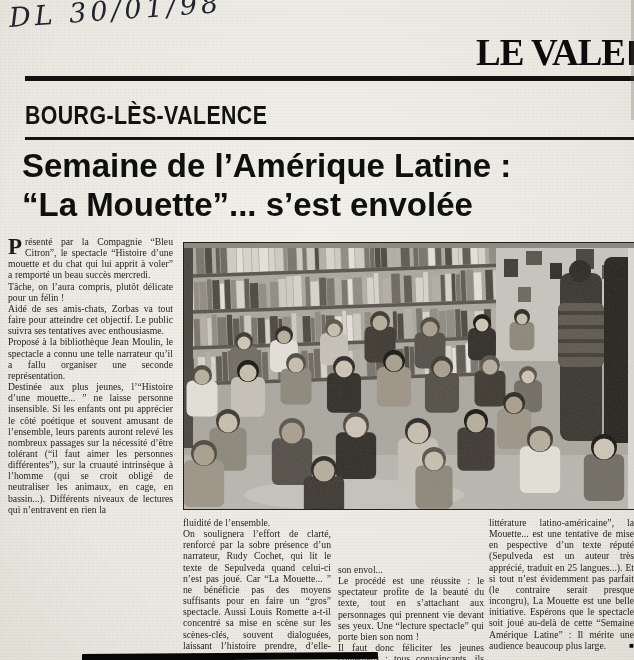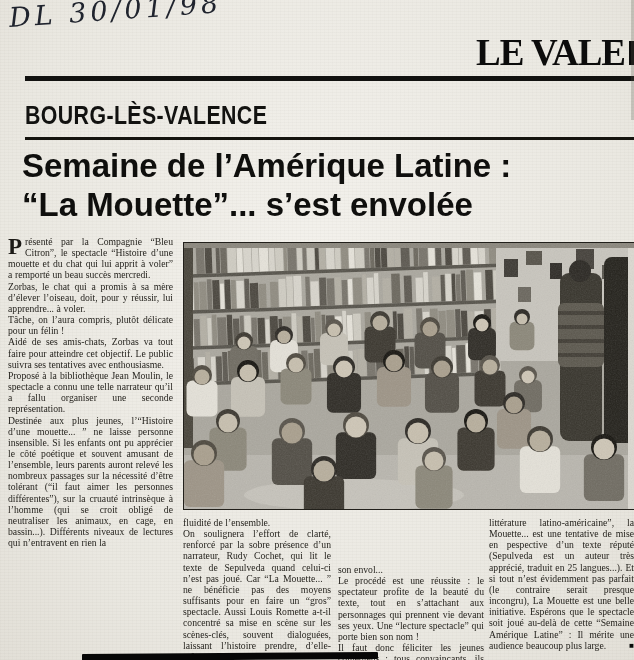--- a/index.html
+++ b/index.html
@@ -82,21 +82,20 @@
 
   <div class="rule-thin"></div>
 
   <div class="headline">
     <div>Semaine de l’Amérique Latine :</div>
     <div>“La Mouette”... s’est envolée</div>
   </div>
 
   <div class="col col-1">
     <p><span class="dropcap">P</span><span>résenté par la Compagnie “Bleu Citron”, le spectacle “Histoire d’une mouette et du chat qui lui apprit à voler” a remporté un beau succès mercredi.</span></p>
-    <p>Zorbas, le chat qui a promis à sa mère d’élever l’oiseau, doit, pour y réussir, lui apprendre... à voler.</p>
     <p>Tâche, on l’aura compris, plutôt délicate pour un félin !</p>
     <p>Aidé de ses amis-chats, Zorbas va tout faire pour atteindre cet objectif. Le public suivra ses tentatives avec enthousiasme.</p>
     <p>Proposé à la bibliothèque Jean Moulin, le spectacle a connu une telle narrateur qu’il a fallu organiser une seconde représentation.</p>
     <p>Destinée aux plus jeunes, l’“Histoire d’une mouette... ” ne laisse personne insensible. Si les enfants ont pu apprécier le côté poétique et souvent amusant de l’ensemble, leurs parents auront relevé les nombreux passages sur la nécessité d’être tolérant (“il faut aimer les personnes différentes”), sur la cruauté intrinsèque à l’homme (qui se croit obligé de neutraliser les animaux, en cage, en bassin...). Différents niveaux de lectures qui n’entravent en rien la</p>
   </div>
 
   <div class="photo">
     <svg id="photo-svg" width="451" height="266" viewBox="0 0 451 266" xmlns="http://www.w3.org/2000/svg">
       <defs>
         <filter id="grain" x="0" y="0" width="100%" height="100%">

